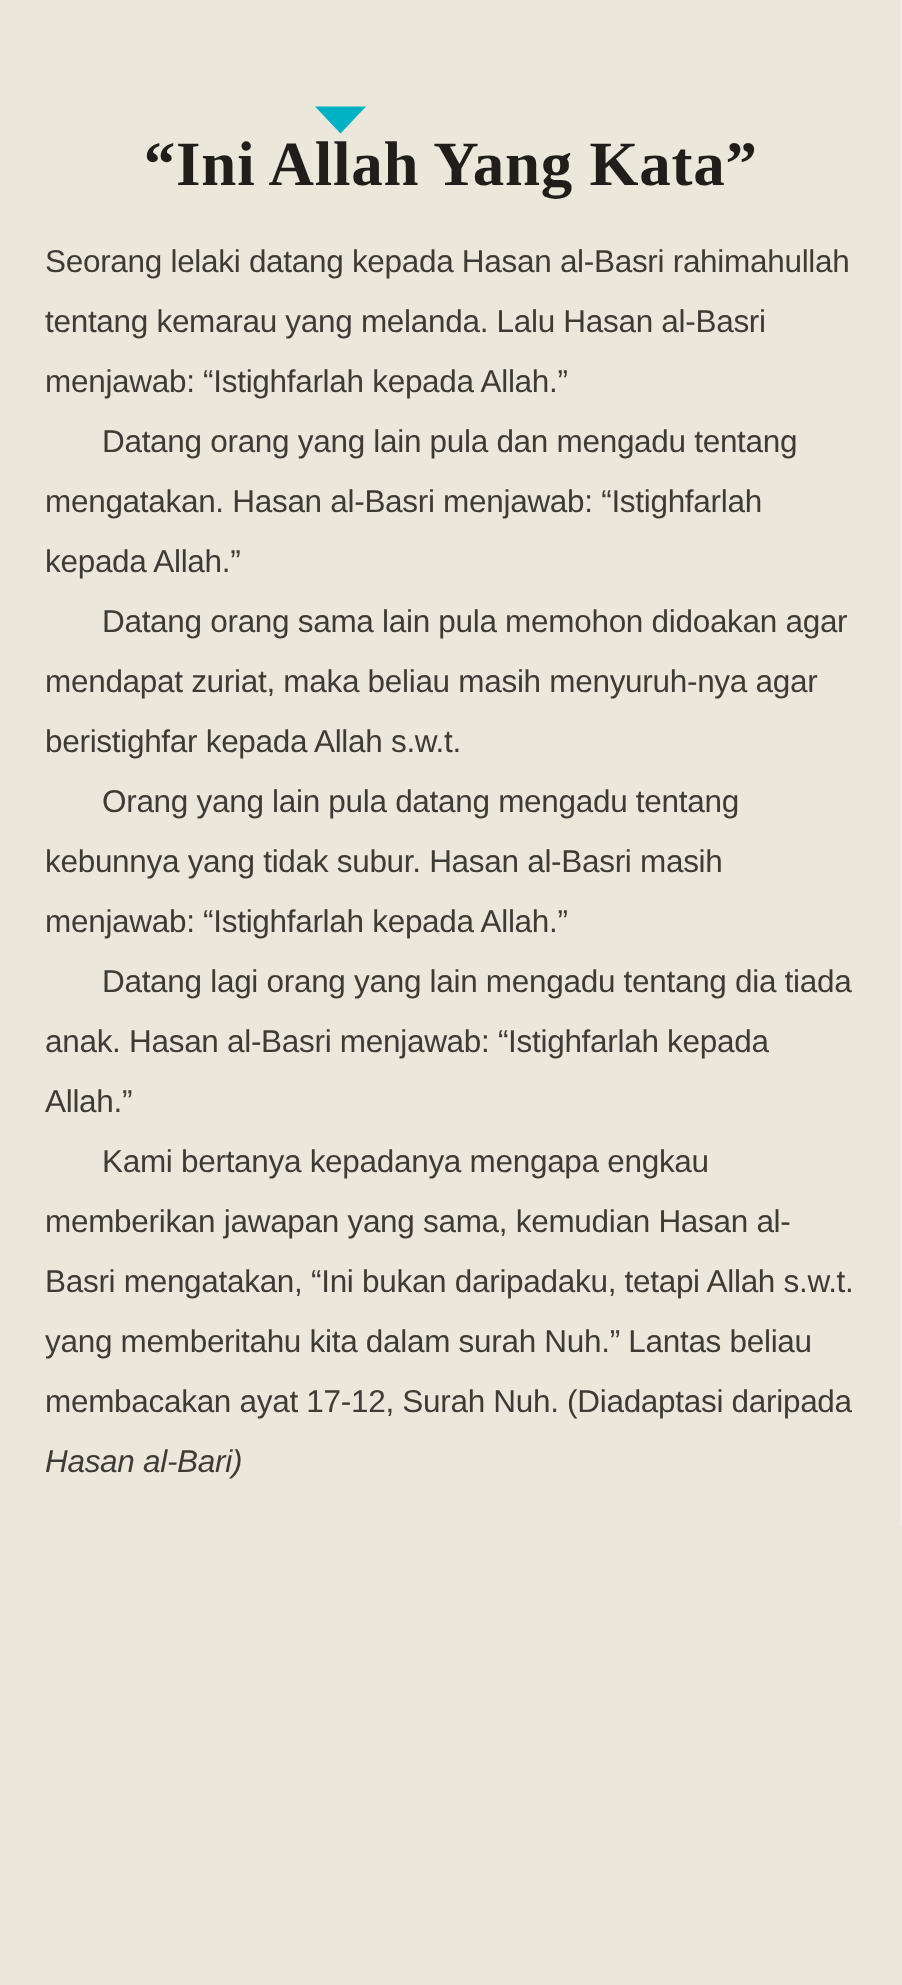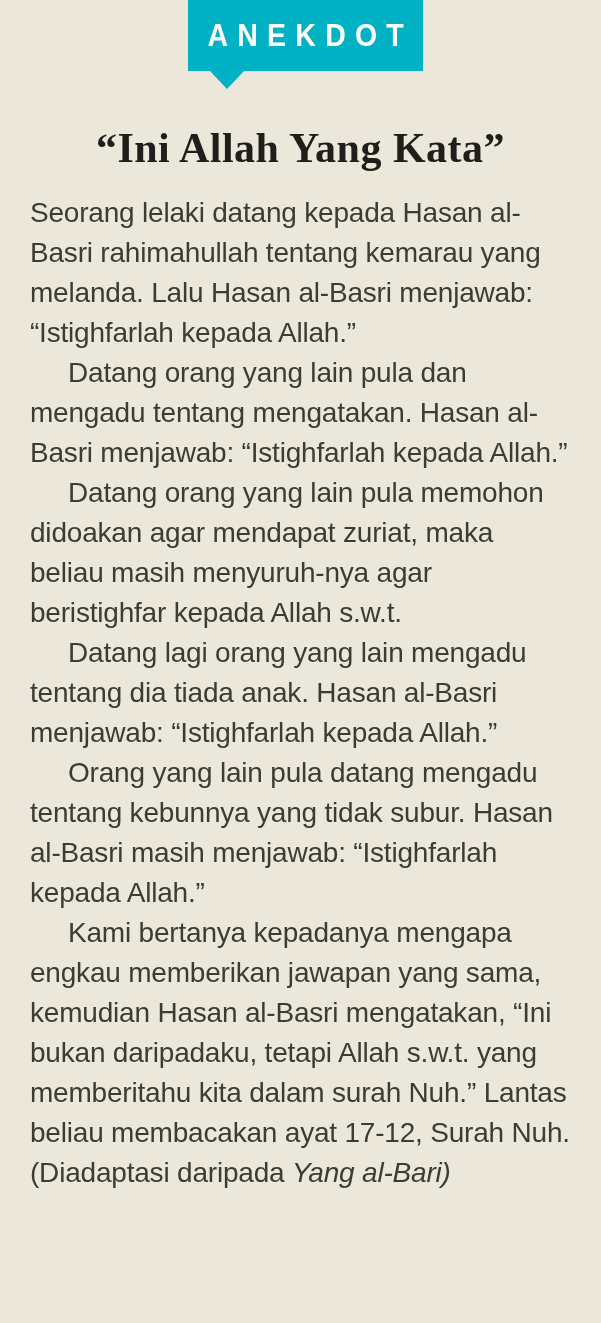--- a/index.html
+++ b/index.html
@@ -36,58 +36,55 @@
     left: 210px;
     top: 71px;
     width: 0;
     height: 0;
     border-left: 17px solid transparent;
     border-right: 17px solid transparent;
     border-top: 18px solid #00b2c3;
   }
   .title {
     margin: 0;
-    padding-top: 119px;
+    padding-top: 81px;
     text-align: center;
     font-family: "Liberation Serif", "DejaVu Serif", serif;
     font-weight: 700;
     font-size: 42px;
     line-height: 58px;
     color: #201e1b;
     letter-spacing: 0.5px;
   }
   .body {
     margin-top: 16px;
     padding: 0 30px;
     font-family: "Liberation Sans", "DejaVu Sans", sans-serif;
     font-weight: 300;
-    font-size: 28px;
+    font-size: 21px;
     line-height: 40px;
     letter-spacing: -0.2px;
     color: #3e3b37;
     text-align: left;
   }
   .body p { margin: 0; text-indent: 38px; }
   .body p.first { text-indent: 0; }
   .body em { font-style: italic; }
 </style>
 </head>
 <body>
 
 <div class="page">
 
-  <div class="banner-box">
-    <span class="banner-label">ANEKDOT</span>
-  </div>
   <div class="banner-tail"></div>
 
   <h1 class="title">“Ini Allah Yang Kata”</h1>
 
   <div class="body">
     <p class="first">Seorang lelaki datang kepada Hasan al-Basri rahimahullah tentang kemarau yang melanda. Lalu Hasan al-Basri menjawab: “Istighfarlah kepada Allah.”</p>
     <p>Datang orang yang lain pula dan mengadu tentang mengatakan. Hasan al-Basri menjawab: “Istighfarlah kepada Allah.”</p>
-    <p>Datang orang yang lain pula memohon didoakan agar mendapat zuriat, maka beliau masih menyuruh-nya agar beristighfar kepada Allah s.w.t.</p>
+    <p>Datang orang sama lain pula memohon didoakan agar mendapat zuriat, maka beliau masih menyuruh-nya agar beristighfar kepada Allah s.w.t.</p>
+    <p>Orang yang lain pula datang mengadu tentang kebunnya yang tidak subur. Hasan al-Basri masih menjawab: “Istighfarlah kepada Allah.”</p>
     <p>Datang lagi orang yang lain mengadu tentang dia tiada anak. Hasan al-Basri menjawab: “Istighfarlah kepada Allah.”</p>
-    <p>Orang yang lain pula datang mengadu tentang kebunnya yang tidak subur. Hasan al-Basri masih menjawab: “Istighfarlah kepada Allah.”</p>
-    <p><span>Kami bertanya kepadanya mengapa engkau memberikan jawapan yang sama, kemudian Hasan al-Basri mengatakan, “Ini bukan daripadaku, tetapi Allah s.w.t. yang memberitahu kita dalam surah Nuh.” Lantas beliau membacakan ayat 17-12, Surah Nuh. (Diadaptasi daripada </span><em>Yang al-Bari)</em></p>
+    <p><span>Kami bertanya kepadanya mengapa engkau memberikan jawapan yang sama, kemudian Hasan al-Basri mengatakan, “Ini bukan daripadaku, tetapi Allah s.w.t. yang memberitahu kita dalam surah Nuh.” Lantas beliau membacakan ayat 17-12, Surah Nuh. (Diadaptasi daripada </span><em>Hasan al-Bari)</em></p>
   </div>
 
 </div>
 
 </body></html>

